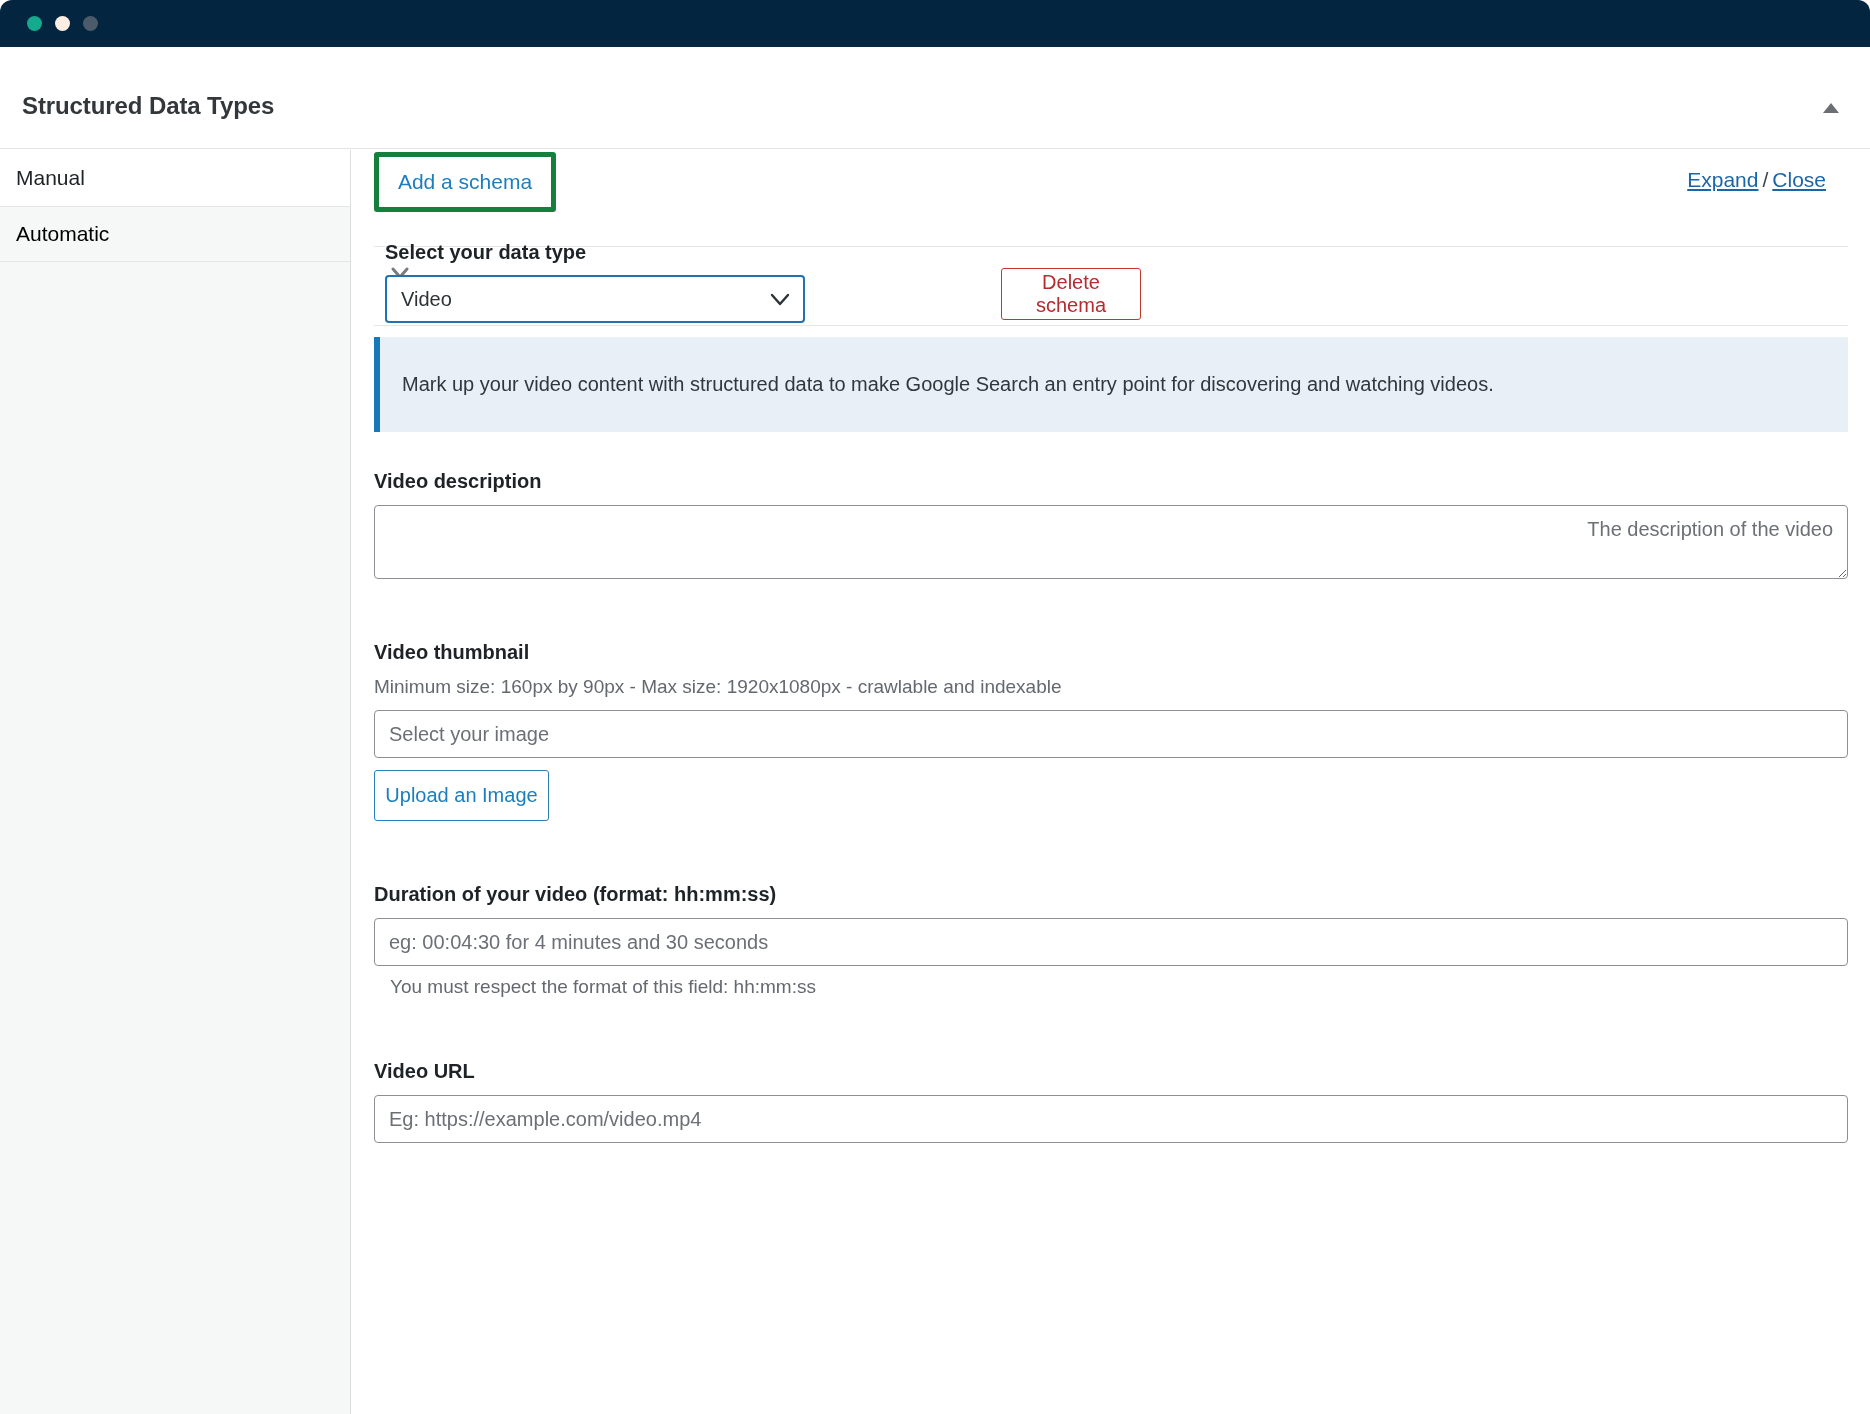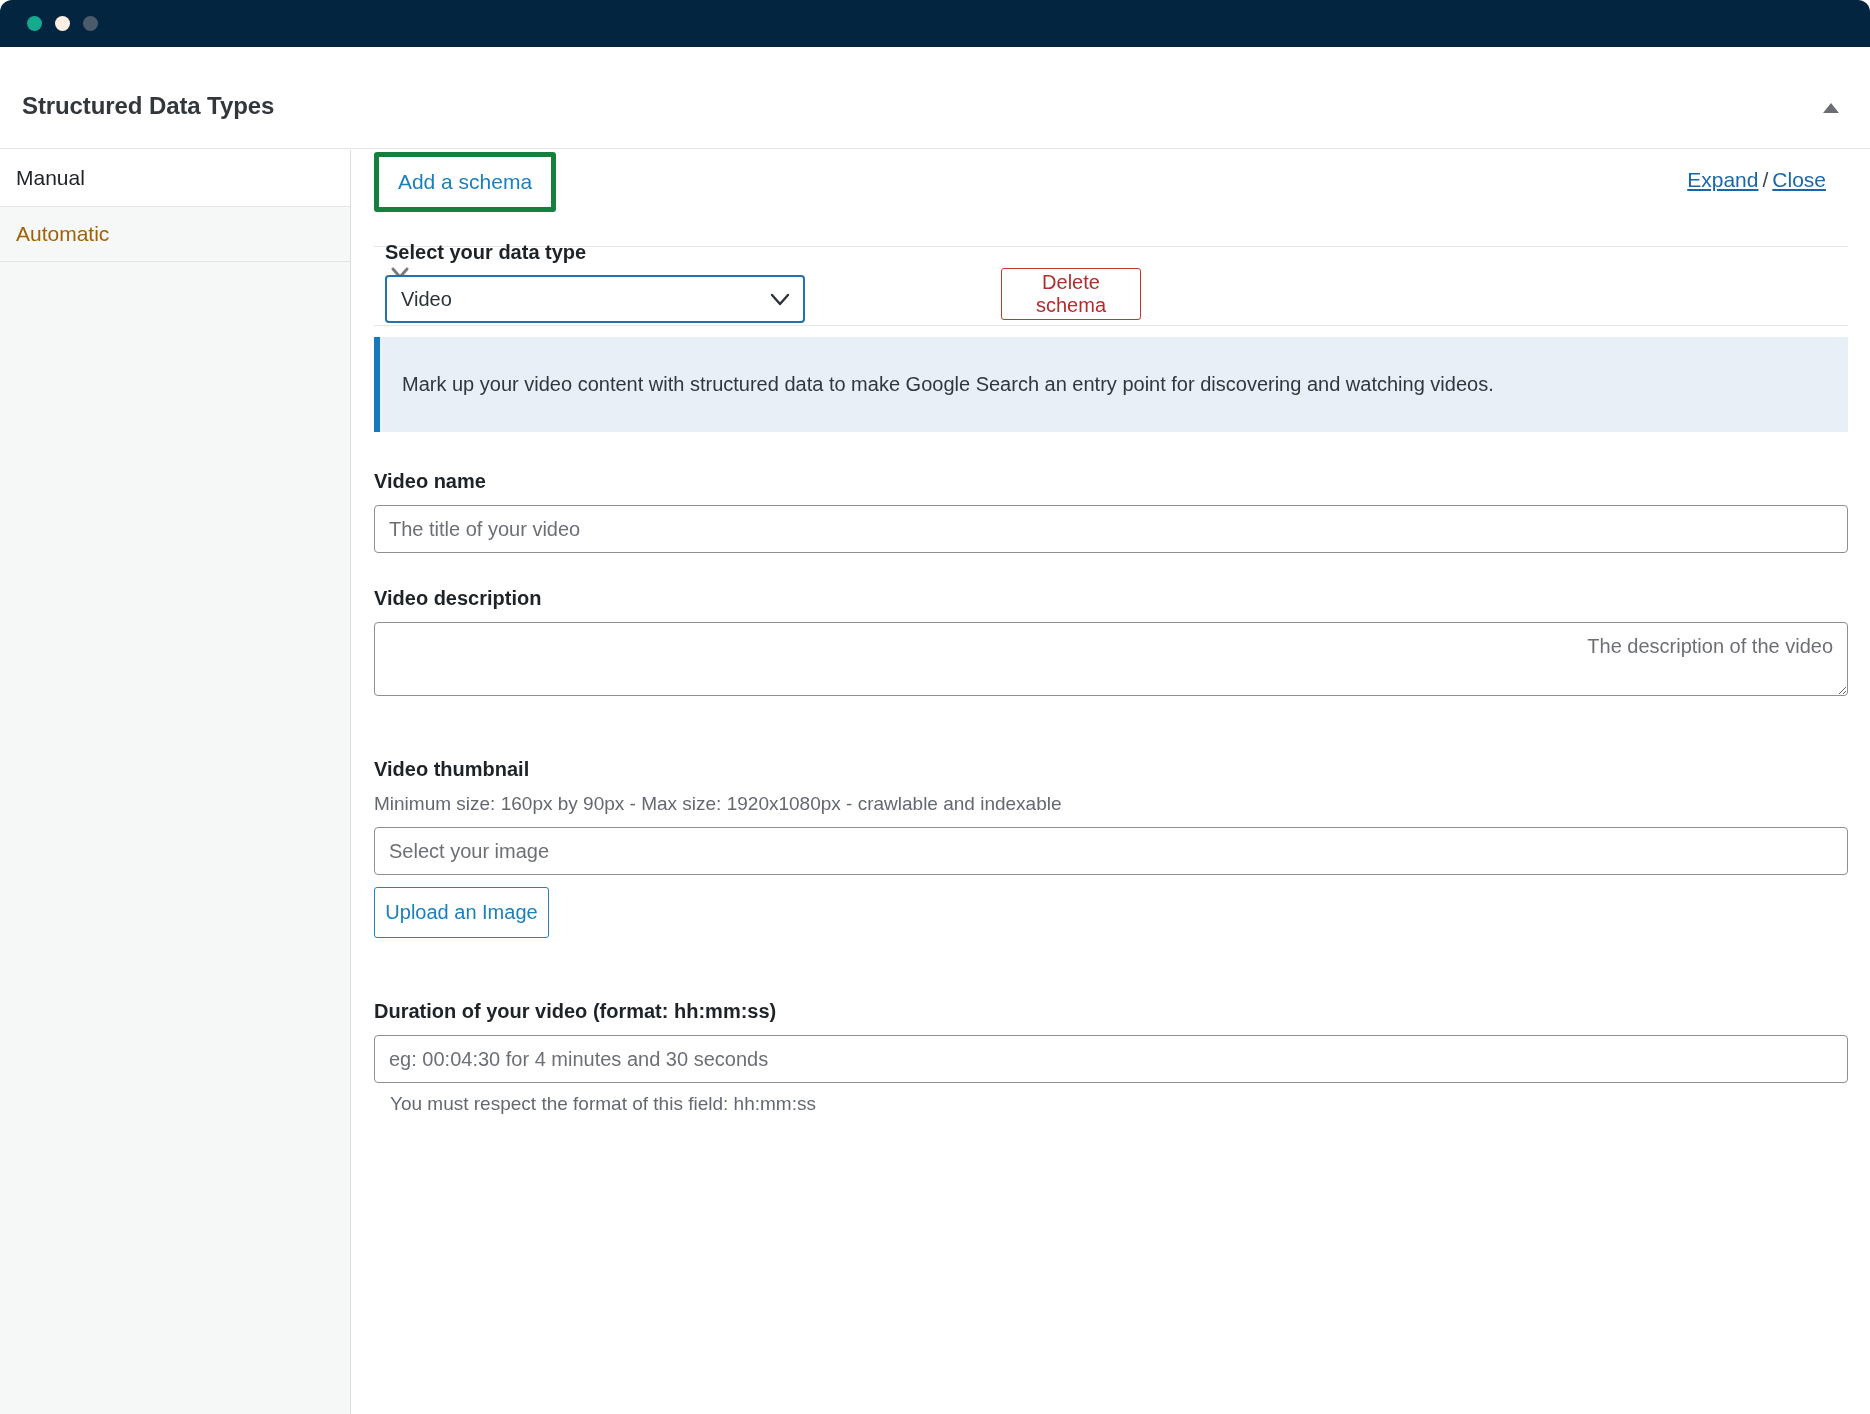--- a/index.html
+++ b/index.html
@@ -94,21 +94,21 @@
     cursor: pointer;
     border-bottom: 1px solid transparent;
   }
   .side-item.active {
     background: #ffffff;
     color: #1d2327;
     border-bottom: 1px solid #ffffff;
   }
   .side-item.inactive {
     background: #f6f7f7;
-    color: #a16207;
+    color: #000000;
     border-top: 1px solid #e3e5e7;
     border-bottom: 1px solid #e3e5e7;
   }
 
   
   .main {
     position: absolute;
     top: 150px;
     left: 352px;
     width: 1518px;
@@ -373,24 +373,20 @@
     </div>
 
     <div class="divider divider-2"></div>
 
     <div class="banner">
       <div class="banner-text">Mark up your video content with structured data to make Google Search an entry point for discovering and watching videos.</div>
     </div>
 
     <div class="fields">
 
-      <div class="field-block">
-        <div class="field-label">Video name</div>
-        <input class="text-input" type="text" placeholder="The title of your video" style="">
-      </div>
 
       <div class="field-block">
         <div class="field-label">Video description</div>
         <textarea class="text-area" placeholder="The description of the video" style=""></textarea>
       </div>
 
       <div class="gap-lg"></div>
 
       <div class="field-block">
         <div class="field-label">Video thumbnail</div>
@@ -402,16 +398,20 @@
       <div class="gap-lg"></div>
 
       <div class="field-block">
         <div class="field-label">Duration of your video (format: hh:mm:ss)</div>
         <input class="text-input" type="text" placeholder="eg: 00:04:30 for 4 minutes and 30 seconds" style="">
         <div class="field-hint-below">You must respect the format of this field: hh:mm:ss</div>
       </div>
 
       <div class="gap-lg"></div>
 
+      <div class="field-block">
+        <div class="field-label">Video URL</div>
+        <input class="text-input" type="text" placeholder="Eg: https://example.com/video.mp4" style="">
+      </div>
 
     </div>
   </div>
 </div>
 
 </body></html>

